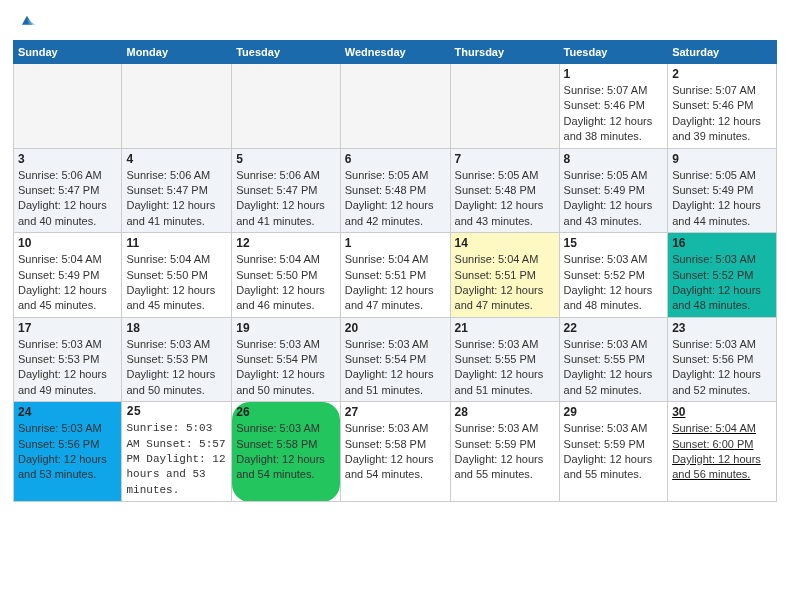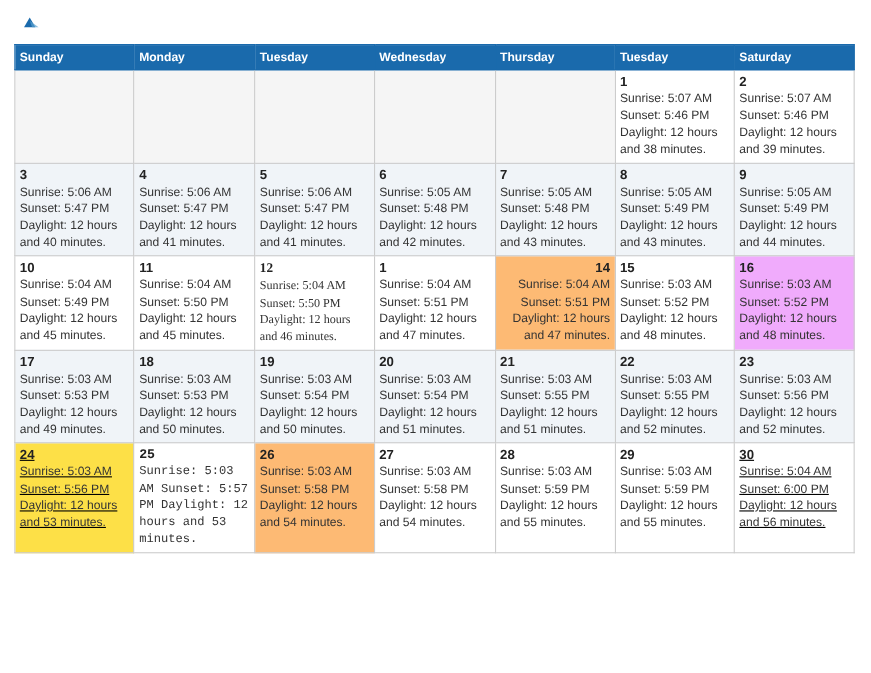--- a/index.html
+++ b/index.html
@@ -206,49 +206,49 @@
 Daylight: 12 hours
 and 45 minutes.</div>
           </td>
           <td style="background: rgb(255, 255, 255);">
             <span class="day-number">11</span>
             <div class="day-info">Sunrise: 5:04 AM
 Sunset: 5:50 PM
 Daylight: 12 hours
 and 45 minutes.</div>
           </td>
-          <td style="background: rgb(255, 255, 255); font-family: Liberation Serif, serif;">
+          <td style="background: rgb(255, 255, 255);">
             <span class="day-number">12</span>
             <div class="day-info">Sunrise: 5:04 AM
 Sunset: 5:50 PM
 Daylight: 12 hours
 and 46 minutes.</div>
           </td>
           <td style="background: rgb(255, 255, 255);">
             <span class="day-number">1</span>
             <div class="day-info">Sunrise: 5:04 AM
 Sunset: 5:51 PM
 Daylight: 12 hours
 and 47 minutes.</div>
           </td>
-          <td style="background: #fdba74; text-align: right;">
+          <td style="background: #fef9c3;">
             <span class="day-number">14</span>
             <div class="day-info">Sunrise: 5:04 AM
 Sunset: 5:51 PM
 Daylight: 12 hours
 and 47 minutes.</div>
           </td>
           <td style="background: rgb(255, 255, 255);">
             <span class="day-number">15</span>
             <div class="day-info">Sunrise: 5:03 AM
 Sunset: 5:52 PM
 Daylight: 12 hours
 and 48 minutes.</div>
           </td>
-          <td style="background: #f0abfc;">
+          <td style="background: #14b8a6;">
             <span class="day-number">16</span>
             <div class="day-info">Sunrise: 5:03 AM
 Sunset: 5:52 PM
 Daylight: 12 hours
 and 48 minutes.</div>
           </td>
         </tr>
         <tr>
           <td style="background: rgb(240, 244, 248);">
             <span class="day-number">17</span>
@@ -294,35 +294,35 @@
           </td>
           <td style="background: rgb(240, 244, 248);">
             <span class="day-number">23</span>
             <div class="day-info">Sunrise: 5:03 AM
 Sunset: 5:56 PM
 Daylight: 12 hours
 and 52 minutes.</div>
           </td>
         </tr>
         <tr>
-          <td style="background: #fde047; text-decoration: underline;">
+          <td style="background: #0ea5e9;">
             <span class="day-number">24</span>
             <div class="day-info">Sunrise: 5:03 AM
 Sunset: 5:56 PM
 Daylight: 12 hours
 and 53 minutes.</div>
           </td>
           <td style="background: rgb(255, 255, 255); font-family: Liberation Mono, monospace;">
             <span class="day-number">25</span>
             <div class="day-info">Sunrise: 5:03 AM
 Sunset: 5:57 PM
 Daylight: 12 hours
 and 53 minutes.</div>
           </td>
-          <td style="background: #fdba74;">
+          <td style="background: #22c55e; border-radius: 18px;">
             <span class="day-number">26</span>
             <div class="day-info">Sunrise: 5:03 AM
 Sunset: 5:58 PM
 Daylight: 12 hours
 and 54 minutes.</div>
           </td>
           <td style="background: rgb(255, 255, 255);">
             <span class="day-number">27</span>
             <div class="day-info">Sunrise: 5:03 AM
 Sunset: 5:58 PM

